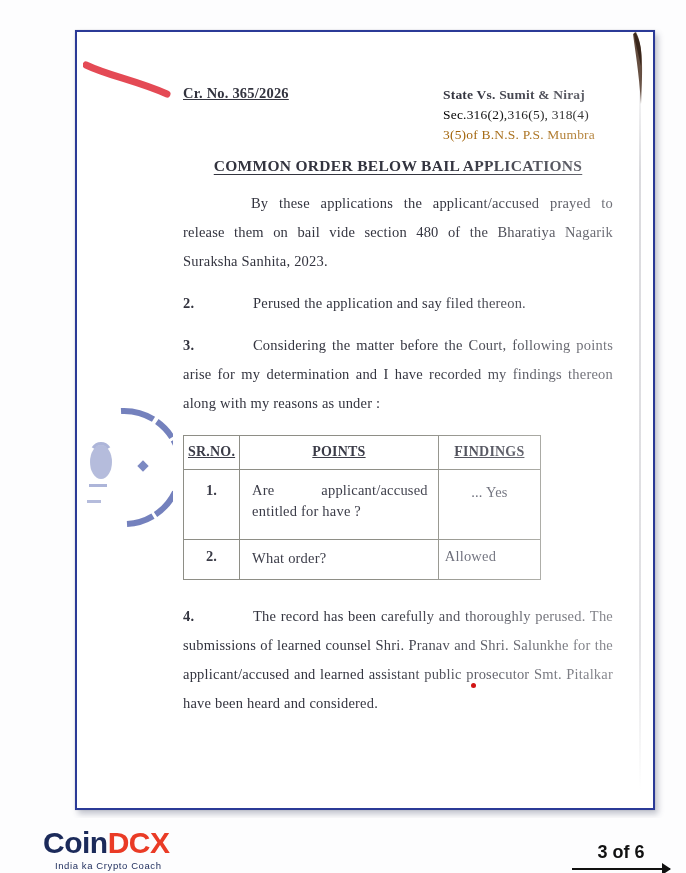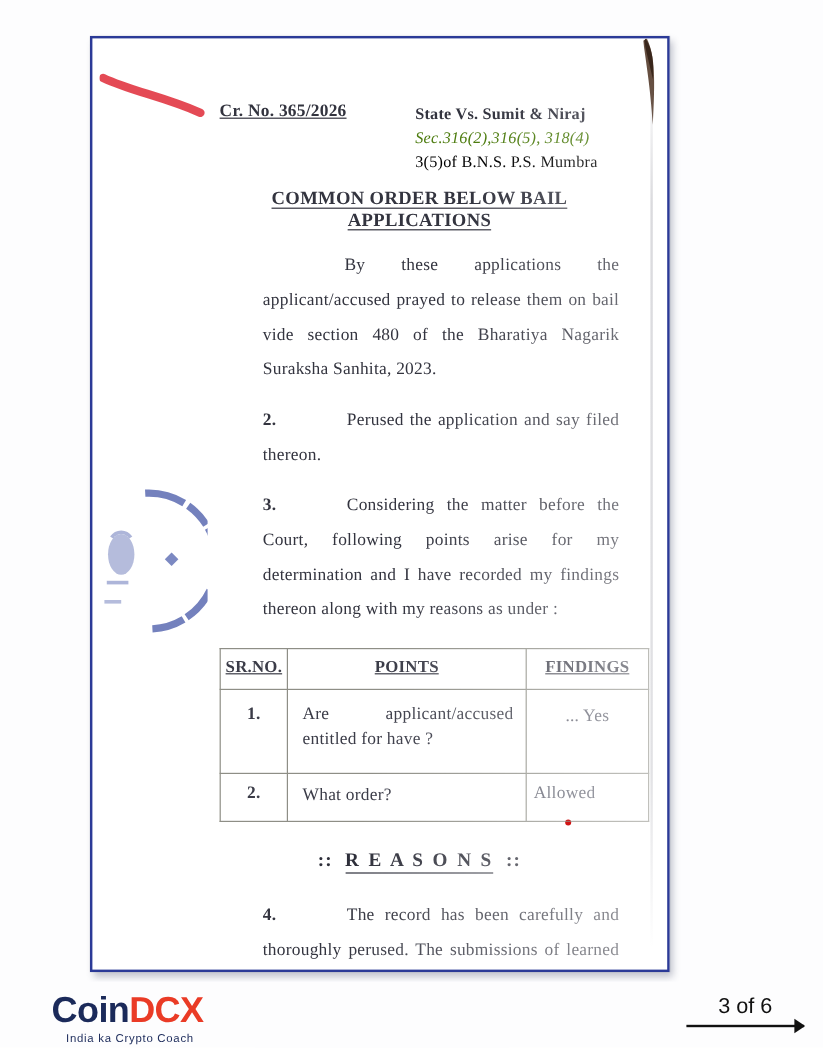--- a/index.html
+++ b/index.html
@@ -2,50 +2,50 @@
 <html><head>
 <meta charset="utf-8">
 <style>
   * { margin:0; padding:0; box-sizing:border-box; }
   html,body { width:686px; height:873px; overflow:hidden; background:#fdfdfe;
               font-family:"Liberation Serif", serif; }
   .stage { position:relative; width:686px; height:873px; }
 
   
   .page {
-    position:absolute; left:75px; top:30px; width:483px; height:780px;
+    position:absolute; left:75px; top:30px; width:580px; height:780px;
     background:#ffffff; border:2px solid #2b3a97;
     box-shadow:3px 4px 6px rgba(40,45,80,.28), 0 0 1px rgba(40,45,80,.3);
   }
   .paper-edge {
     position:absolute; right:12px; top:28px; width:2px; height:730px;
     background:linear-gradient(to bottom, rgba(150,150,160,.0), rgba(150,150,160,.35) 15%,
                rgba(150,150,160,.28) 80%, rgba(150,150,160,0));
   }
 
   .content {
     position:absolute; inset:0; padding:53px 40px 0 106px;
     color:#33343f; font-size:14.5px; letter-spacing:.2px;
     -webkit-mask-image:linear-gradient(100deg,#000 55%,rgba(0,0,0,.62) 86%,rgba(0,0,0,.5) 100%);
             mask-image:linear-gradient(100deg,#000 55%,rgba(0,0,0,.62) 86%,rgba(0,0,0,.5) 100%);
   }
 
   .header-row { display:flex; justify-content:space-between; align-items:flex-start; }
   .case-no { font-weight:bold; text-decoration:underline; font-size:14.5px; }
   .party-block { width:170px; line-height:20px; font-size:13.5px; }
   .party-line { font-weight:bold; white-space:nowrap; }
-  .section-line1 { color:#4d7c0f;font-style:italic; }
-  .section-line2 { color:#000000; }
+  .section-line1 { color:#000000; }
+  .section-line2 { color:#a16207; }
 
   .doc-title { text-align:center; font-weight:bold; font-size:15.5px; margin-top:12px;
                letter-spacing:.3px; }
   .doc-title span { text-decoration:underline; text-underline-offset:3px; }
   .doc-subtitle { text-align:center; font-size:14.5px; margin-top:6px; }
 
-  .para { line-height:29px; text-align:justify; position:relative;margin-left:36px; }
+  .para { line-height:29px; text-align:justify; position:relative; }
   .p-indent { text-indent:68px; }
   .p1 { margin-top:14px; }
   .numbered { margin-top:13px; }
   .numbered .num { position:absolute; left:0; top:0; font-weight:600; }
   .numbered .ptxt { display:block; text-indent:70px; }
 
   
   table.findings { margin-top:17px; width:358px; border-collapse:collapse;
                    color:#3b3c48; }
   table.findings th, table.findings td { border:1.3px solid #8e8e86; }
@@ -75,22 +75,22 @@
              border-radius:50%; background:#d11414; }
 
   
   .footer { position:absolute; left:0; top:818px; width:686px; height:55px; background:#fdfdfe; }
   .logo { position:absolute; left:43px; top:8px;
           font-family:"Liberation Sans", sans-serif; font-weight:bold;
           font-size:30px; letter-spacing:-.5px;text-align:right; }
   .logo .coin { color:#1b2a5a; } .logo .dcx { color:#ea3b26; }
   .tagline { position:absolute; left:55px; top:42px; font-family:"Liberation Sans", sans-serif;
              font-size:9.5px; color:#1b2a5a; letter-spacing:.6px; }
-  .pagination { position:absolute; left:572px; top:10px; width:98px;
-                font-family:"Liberation Sans", sans-serif; }
+  .pagination { position:absolute; left:572px; top:24px; width:98px;
+                font-family:"Liberation Sans", sans-serif;font-weight:bold; }
   .page-count { display:block; text-align:center; font-size:18px; color:#111; }
   .arrow { position:relative; margin-top:5px; height:2px; background:#111; width:98px; }
   .arrow::after { content:""; position:absolute; right:-1px; top:-5px;
                   border-left:9px solid #111; border-top:6px solid transparent;
                   border-bottom:6px solid transparent; }
 </style>
 </head>
 <body>
 
 <div class="stage">
@@ -164,25 +164,20 @@
           <td class="fd">... Yes</td>
         </tr>
         <tr class="r2">
           <td class="sr">2.</td>
           <td class="pt">What order?</td>
           <td class="fd">Allowed</td>
         </tr>
       </tbody>
         </table>
 
-      <div class="reasons">
-        <span class="colons">::</span>
-        <span class="word">R E A S O N S</span>
-        <span class="colons">::</span>
-      </div>
 
       <p class="para numbered p4">
         <span class="num">4.</span>
         <span class="ptxt">The record has been carefully and thoroughly perused. The submissions of learned counsel Shri. Pranav and Shri. Salunkhe for the applicant/accused and learned assistant public prosecutor Smt. Pitalkar have been heard and considered.</span>
       </p>
 
     </div>
   </div>
 
   <div class="footer">

